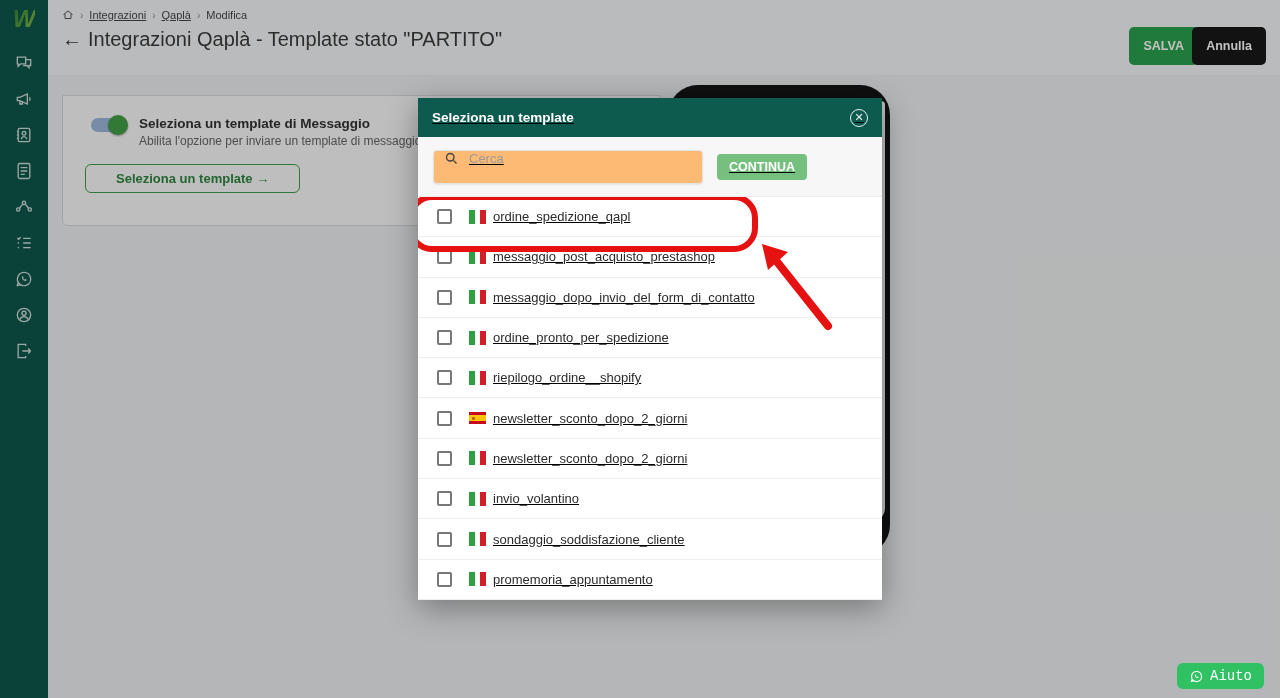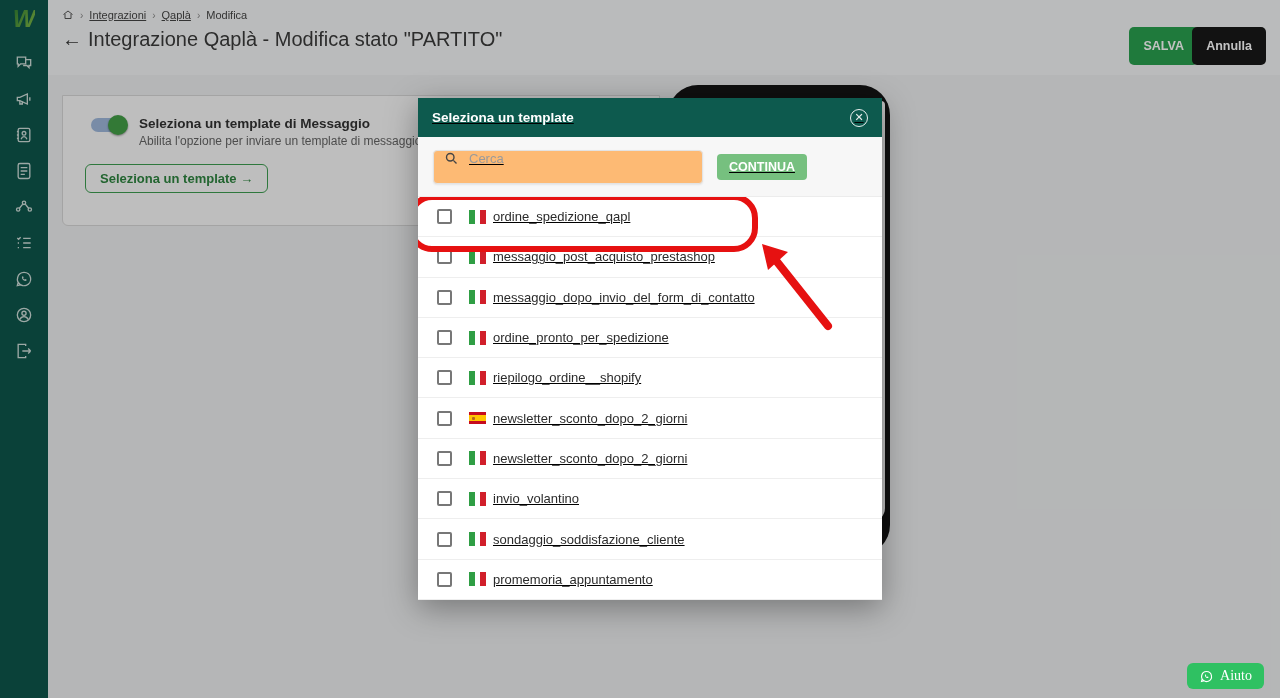--- a/index.html
+++ b/index.html
@@ -43,21 +43,21 @@
   .panel-body { padding:14px 0 0 28px; }
   .toggle-row { display:flex; align-items:flex-start; gap:14px; }
   .switch { position:relative; width:34px; height:14px; margin-top:8px; cursor:pointer; }
   .switch .track { position:absolute; left:0; top:0; width:34px; height:14px;
     border-radius:7px; background:#9fb9dc; }
   .switch .knob { position:absolute; right:-3px; top:-3px; width:20px; height:20px;
     border-radius:50%; background:#43a047; box-shadow:0 1px 2px rgba(0,0,0,.4); }
   .toggle-title { font-size:13.5px; font-weight:bold; color:#333;margin-top:6px; }
   .toggle-sub { font-size:12px; color:#666; margin-top:3px; }
   .btn-outline { margin:16px 0 0 -6px; background:transparent; border:1.5px solid #3d9e51;
-    color:#2e8540; border-radius:6px; font-size:13px; font-weight:bold; padding:6px 14px;
+    color:#2e8540; border-radius:6px; font-size:13px; font-weight:bold; padding:6px 30px;
     cursor:pointer; font-family:inherit; }
 
   
   .phone { position:absolute; left:620px; top:85px; width:222px; height:470px;
     background:#141414; border-radius:30px; }
   .phone-screen { position:absolute; left:5px; right:5px; top:16px; bottom:33px;
     background:#fbfbfb; border-radius:4px 4px 14px 14px; }
 
   
   .overlay { position:absolute; inset:0; background:rgba(0,0,0,.24); z-index:5; }
@@ -98,21 +98,21 @@
     width:338px; height:46px; border:6px solid #e61111; border-radius:24px; z-index:21;
     pointer-events:none; }
 
   
   .arrow-annot { position:absolute; left:748px; top:238px; width:95px; height:100px;
     z-index:20; pointer-events:none; }
 
   
   .btn-aiuto { position:absolute; right:16px; bottom:9px; z-index:30; background:#2fc162;
     border:none; border-radius:6px; color:#fff; font-size:14px; padding:5px 12px;
-    display:flex; align-items:center; gap:6px; cursor:pointer; font-family:Liberation Serif, serif; }
+    display:flex; align-items:center; gap:6px; cursor:pointer; font-family:Liberation Mono, monospace; }
   .btn-aiuto svg { width:15px; height:15px; }
 </style>
 </head>
 <body>
 
 <div class="stage">
 
   <div class="sidebar">
     <div class="logo">W</div>
     <div class="side-icons">
@@ -193,21 +193,21 @@
       <span class="crumb-sep">›</span>
       <span class="crumb-link">Integrazioni</span>
       <span class="crumb-sep">›</span>
       <span class="crumb-link">Qaplà</span>
       <span class="crumb-sep">›</span>
       <span>Modifica</span>
     </div>
 
     <div class="page-title-row">
       <span class="back-arrow">←</span>
-      <span class="page-title">Integrazione Qaplà - Modifica stato "PARTITO"</span>
+      <span class="page-title">Integrazioni Qaplà - Template stato "PARTITO"</span>
     </div>
 
     <button class="btn btn-salva">SALVA</button>
     <button class="btn btn-annulla">Annulla</button>
 
     <div class="panel">
       <div class="panel-body">
         <div class="toggle-row">
           <div class="switch">
             <div class="track"></div>

